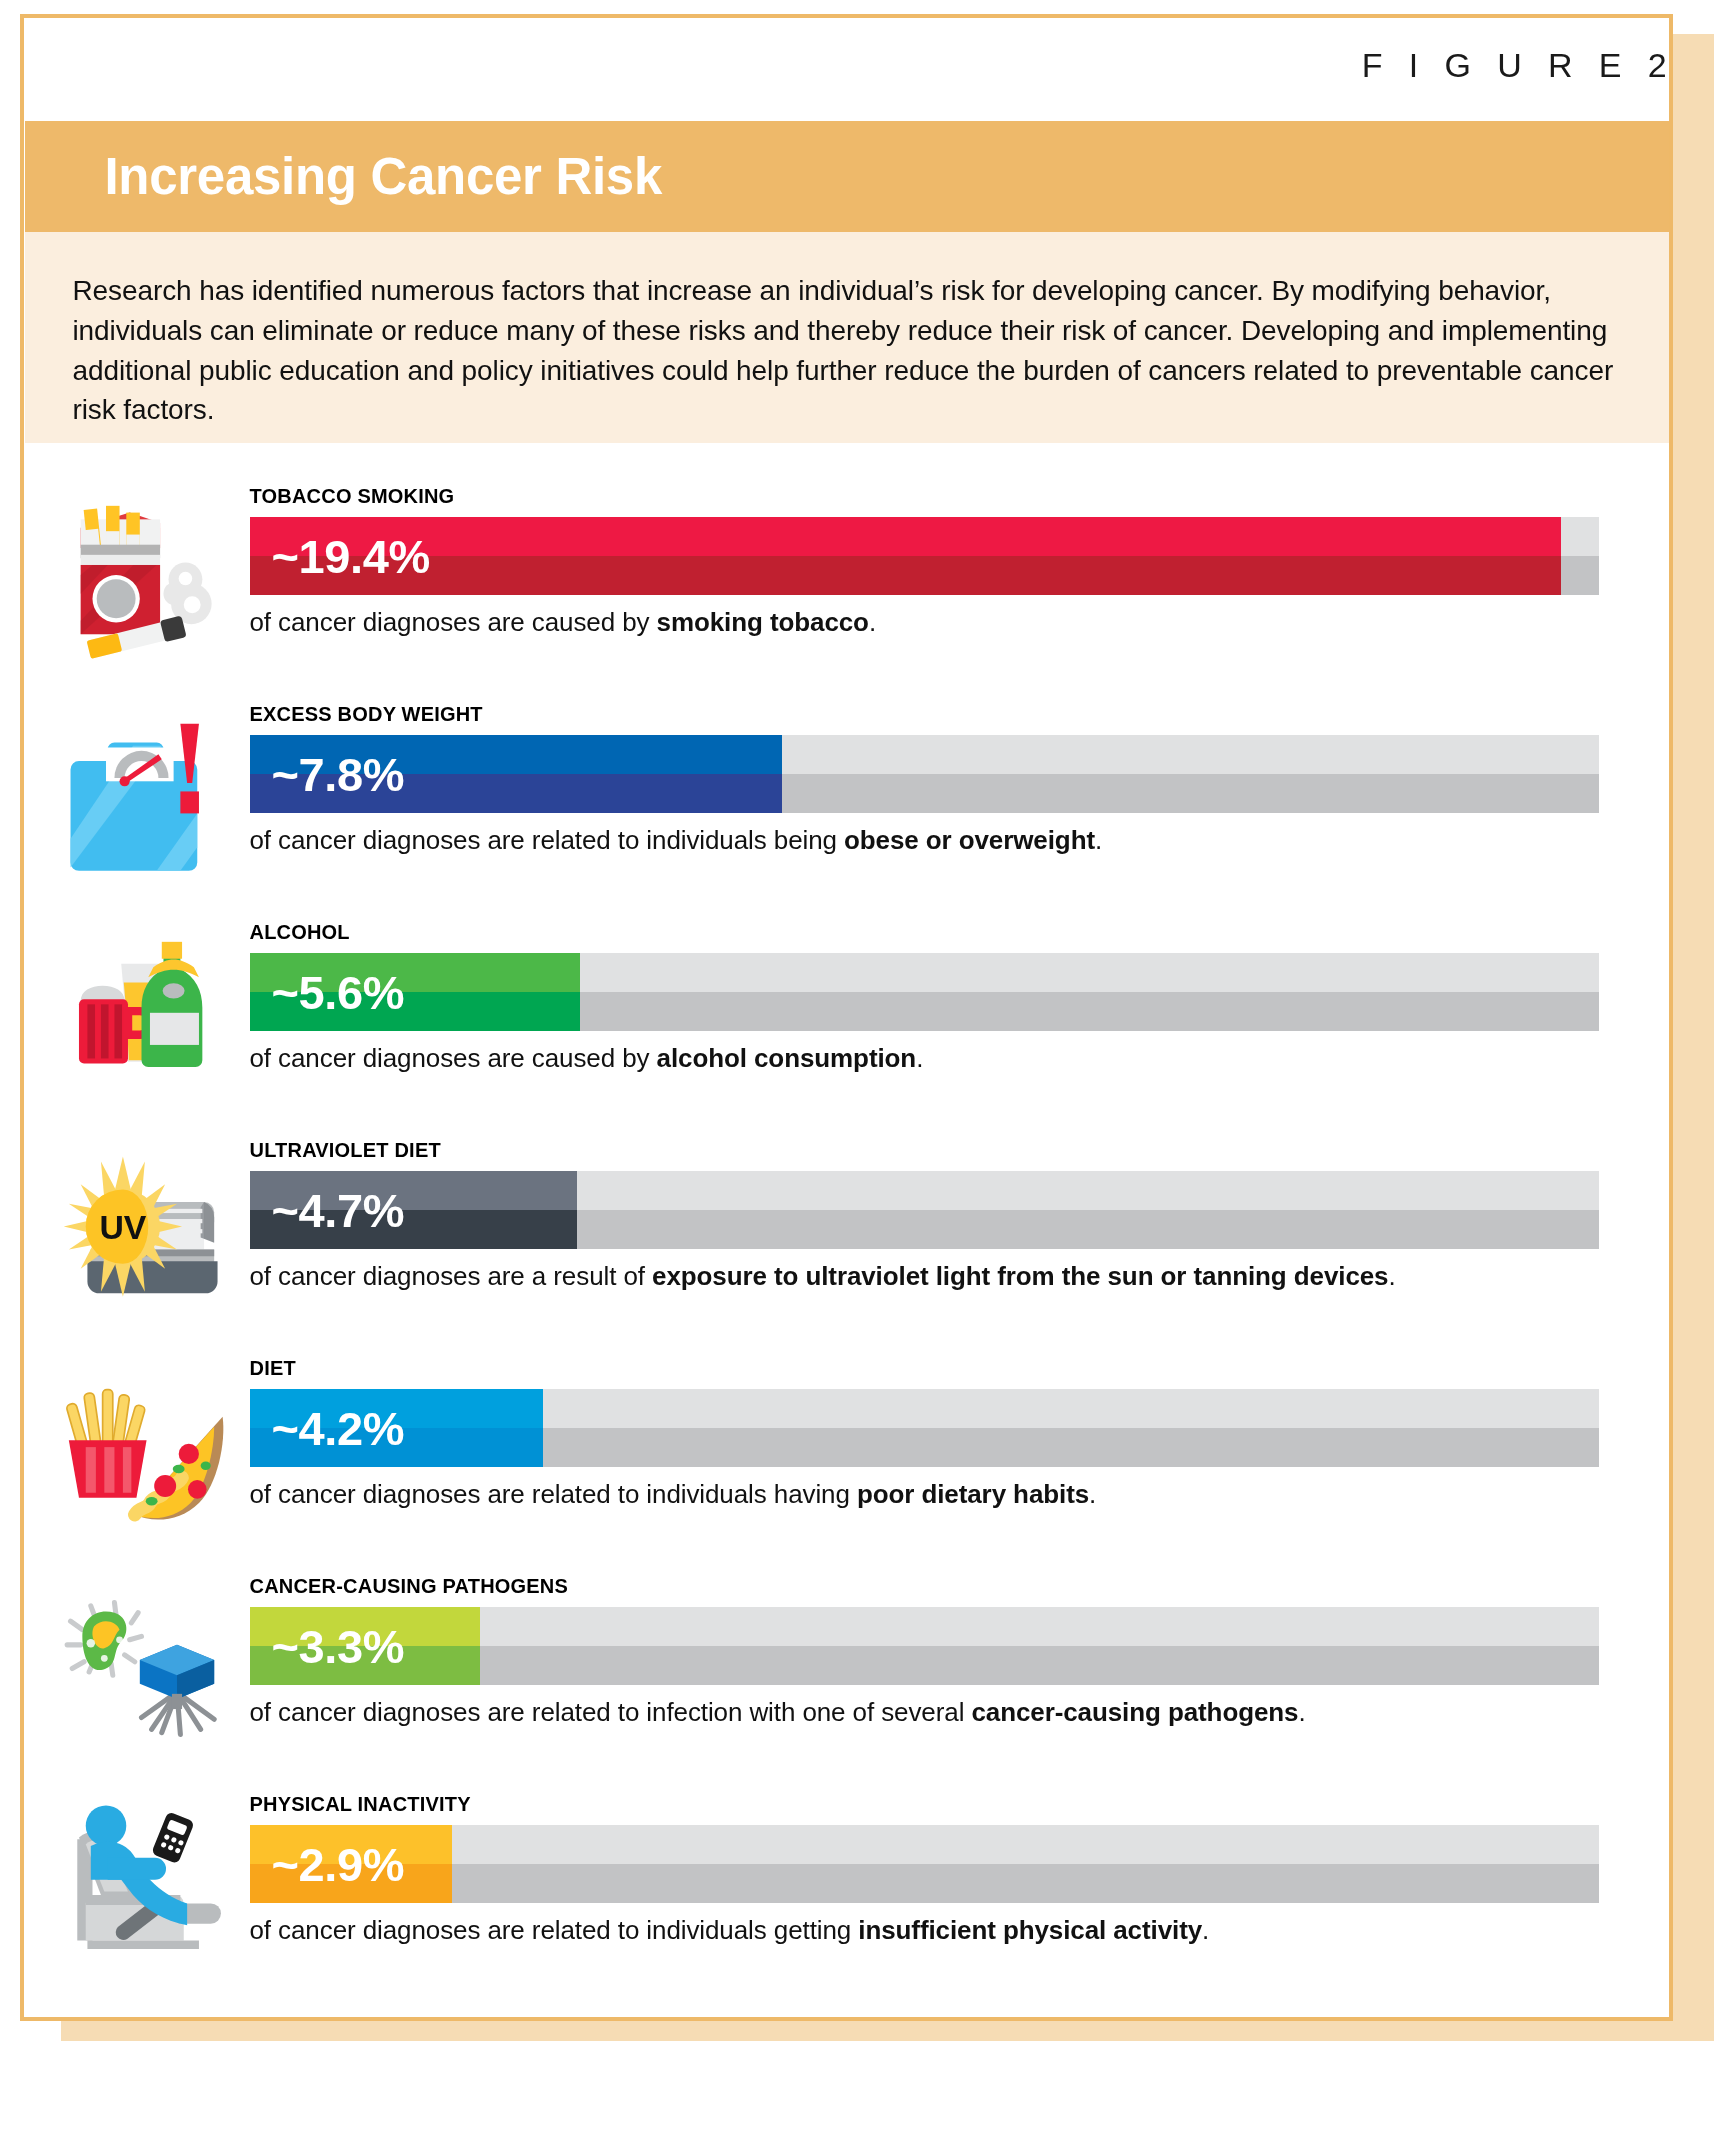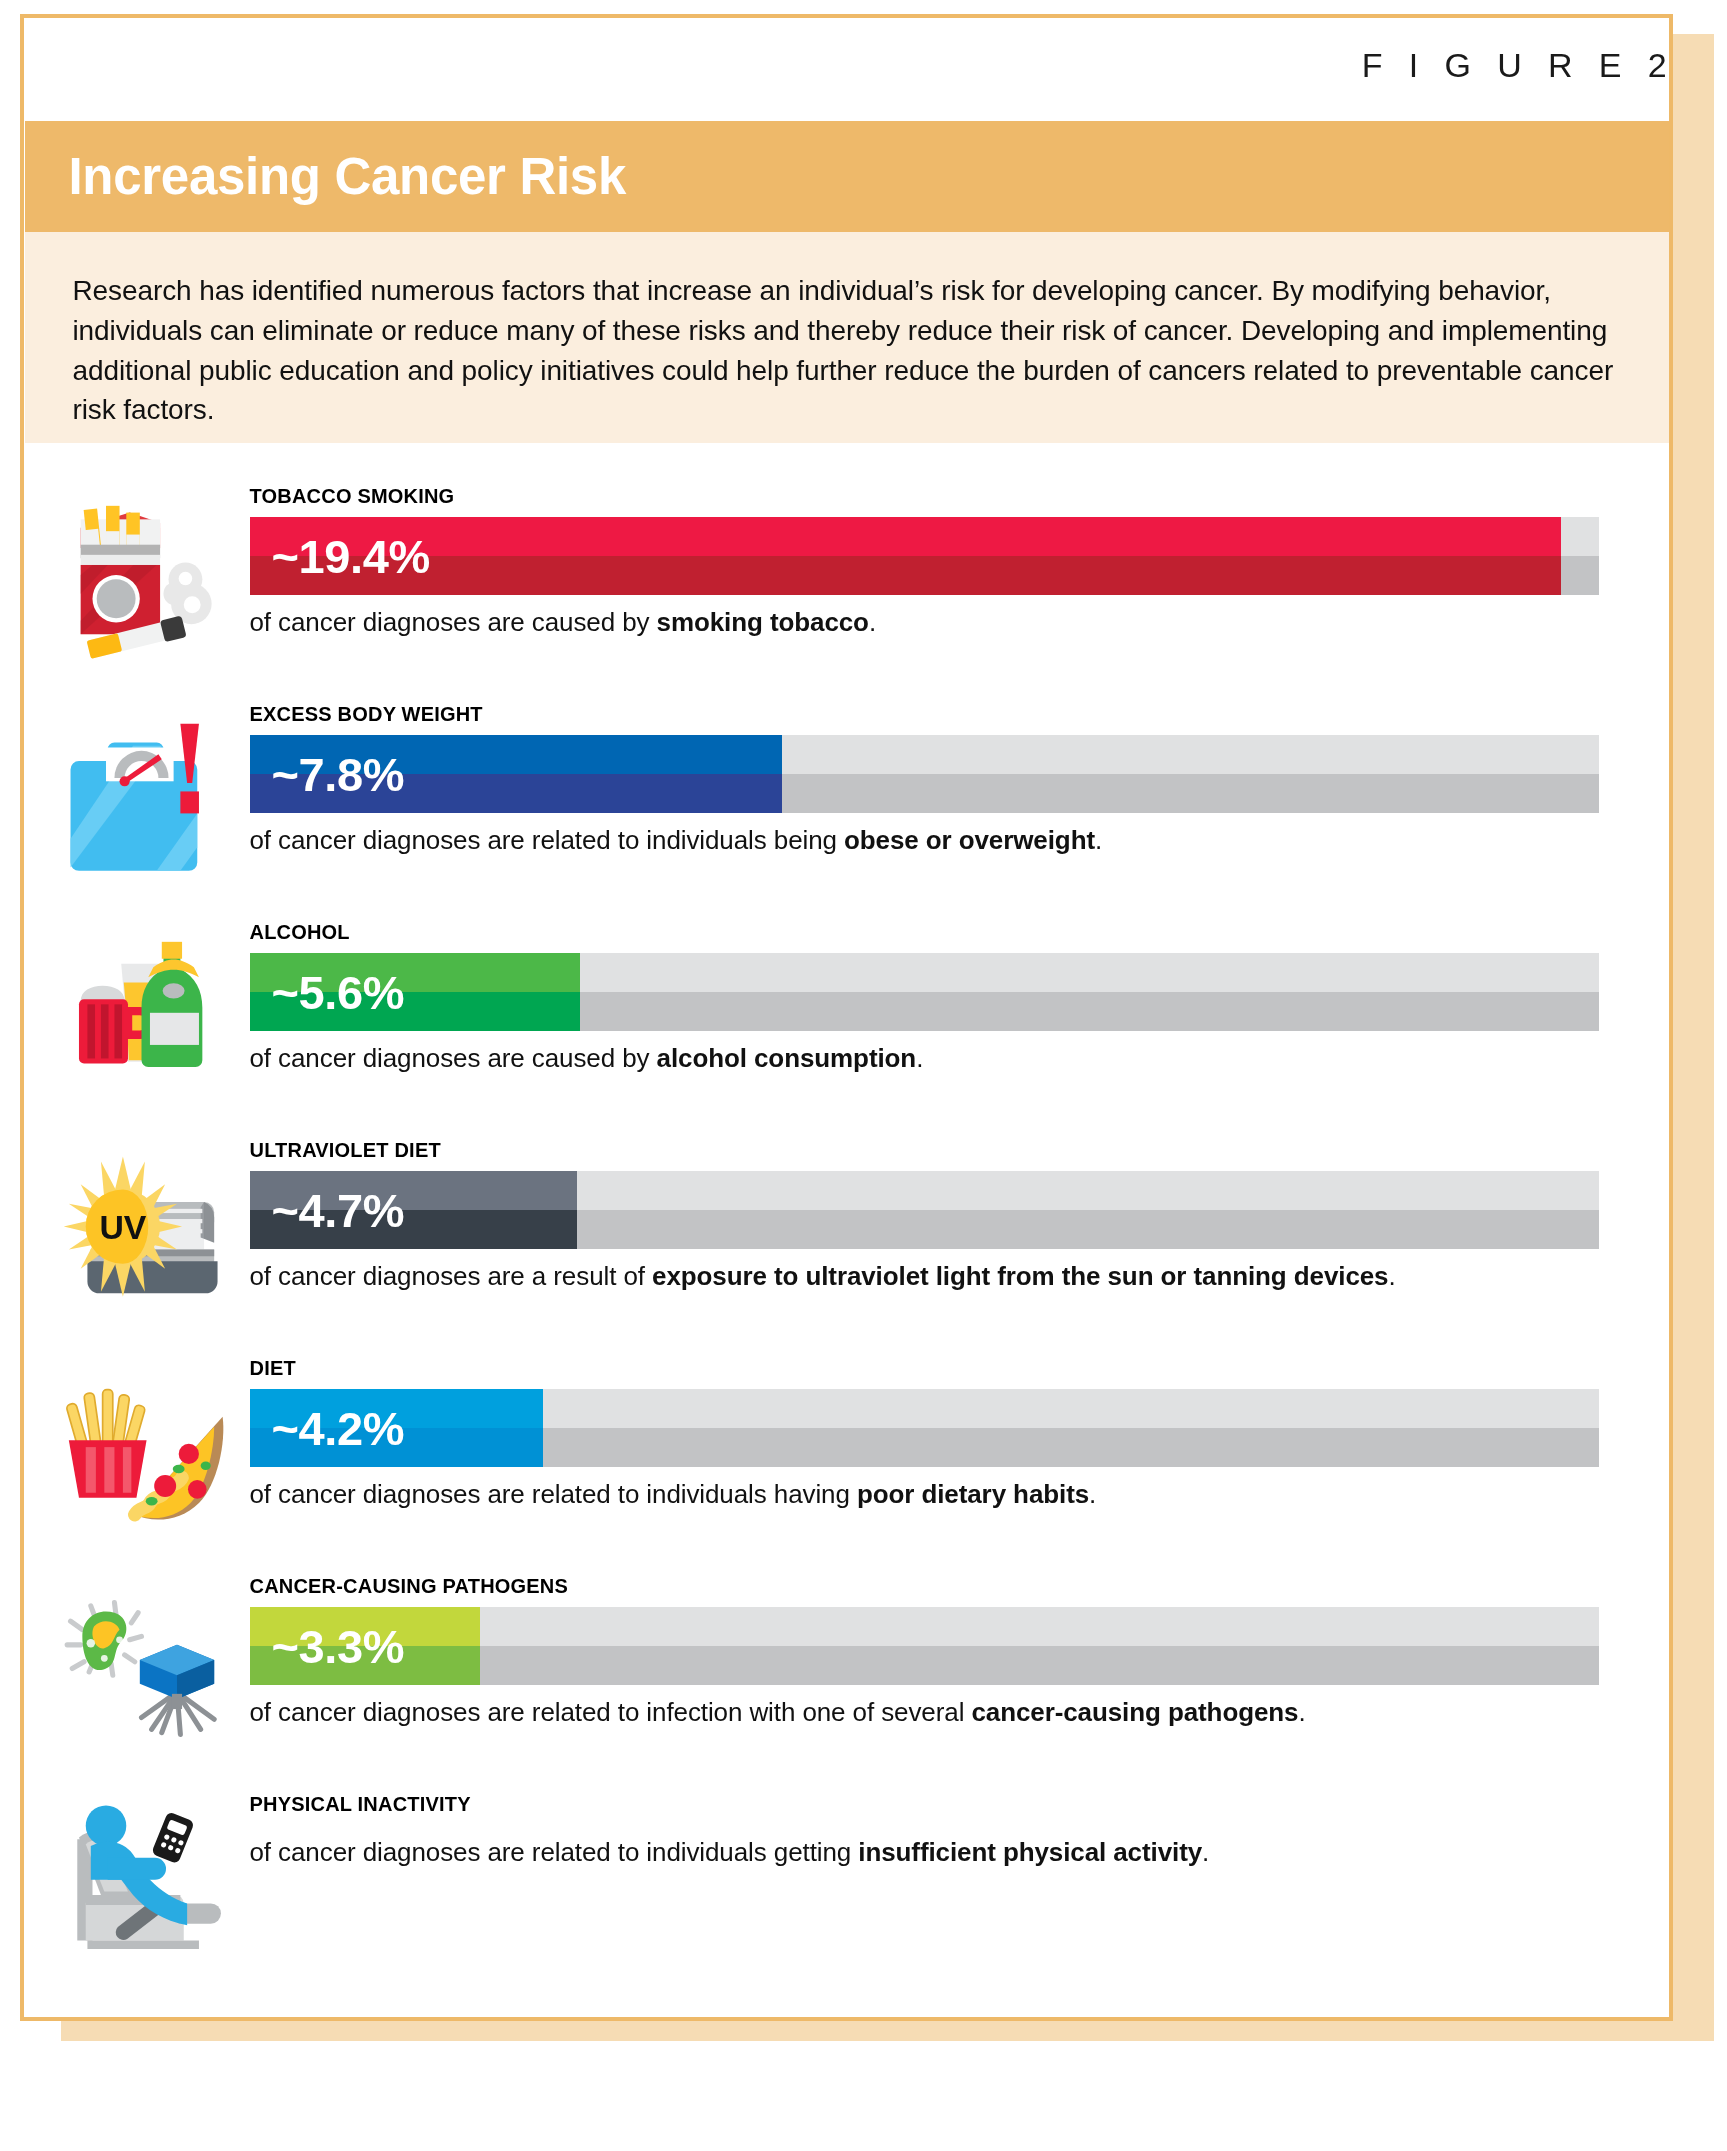--- a/index.html
+++ b/index.html
@@ -43,20 +43,21 @@
   }
 
   
   .title-band {
     position: absolute;
     left: 24.5px; top: 121px;
     width: 1644px; height: 111px;
     background: #eeb96a;
     display: flex;
     align-items: center;
+    padding-left: 36px;
   }
   .title-band h1 {
     margin-left: 44px;
     color: #ffffff;
     font-size: 51px;
     font-weight: 700;
     letter-spacing: -0.3px;
     line-height: 1;
   }
 
@@ -450,19 +451,25 @@
         <circle cx="132" cy="55" r="3"></circle>
                 <circle cx="141" cy="55" r="3"></circle>
                 <circle cx="150" cy="55" r="3"></circle>
               </g>
       </g>
       <path d="M36 164 h132 v10 h-132 z" fill="#b9bcbe"></path>
     </svg>
         </div>
         <div class="row-body">
           <div class="row-title">PHYSICAL INACTIVITY</div>
+          <div class="bar-track">
+            <div class="bar-fill" style="width: 15%; background: rgb(253, 193, 42);">
+              <div class="lower" style="background: rgb(248, 165, 27);"></div>
+            </div>
+            <div class="bar-value">~2.9%</div>
+          </div>
           <div class="row-caption">of cancer diagnoses are related to individuals getting <b>insufficient physical activity</b>.</div>
         </div>
       </div>
     </div>
 
 </div>
 
 
 </body></html>

